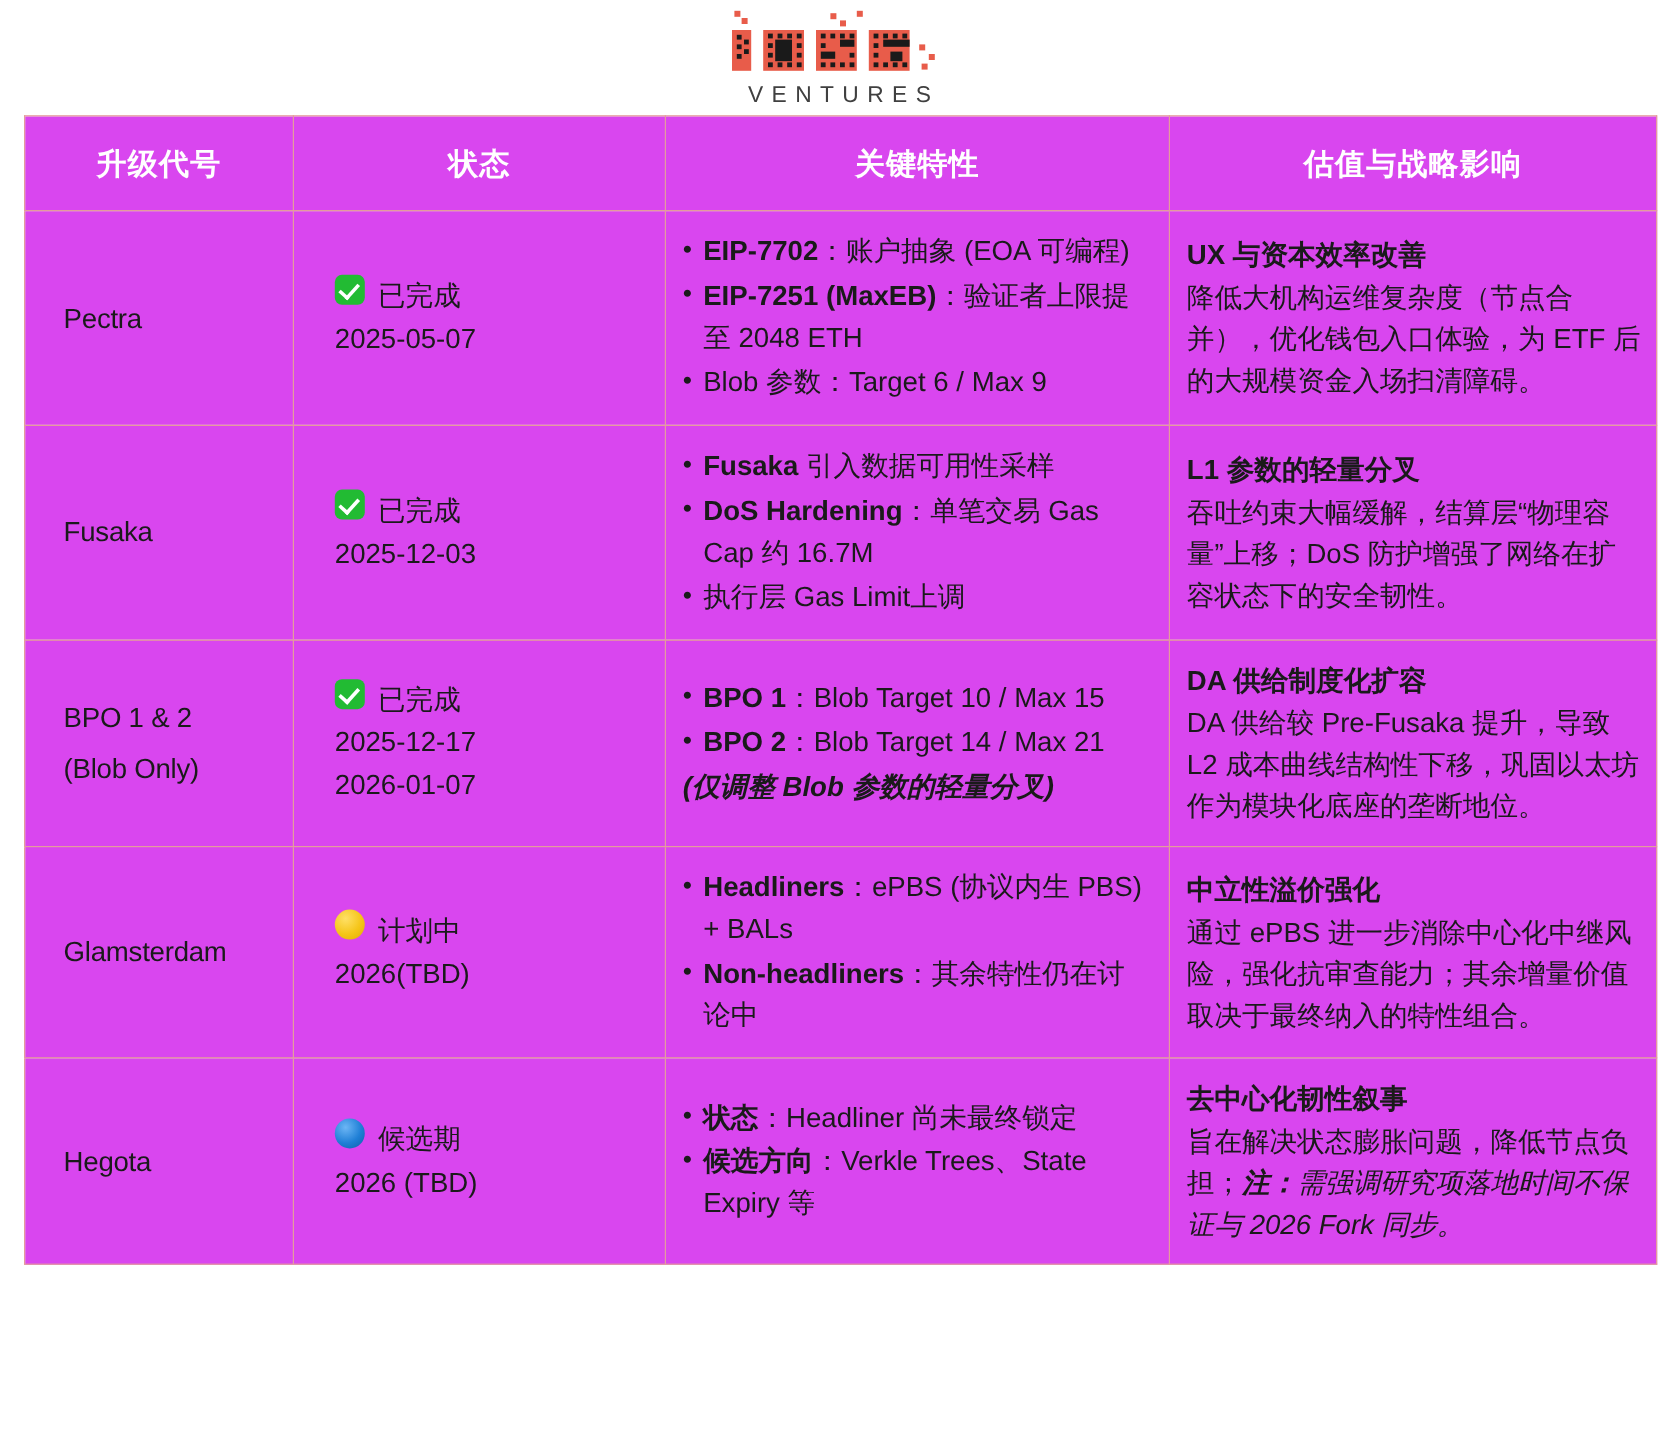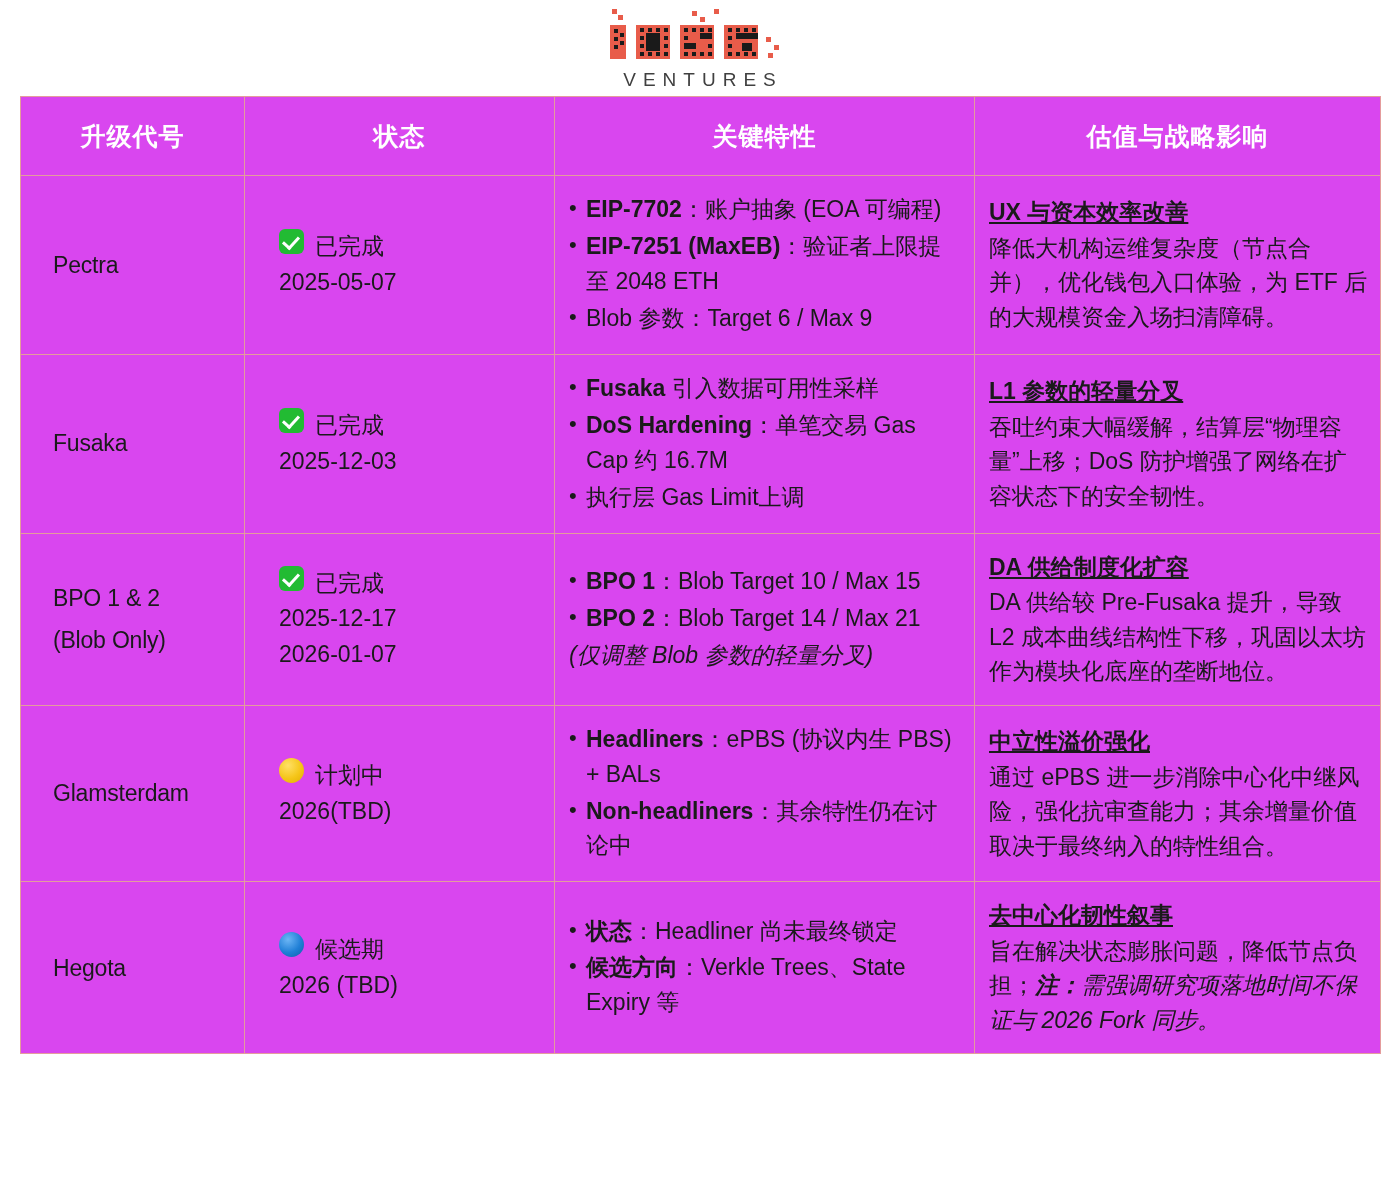--- a/index.html
+++ b/index.html
@@ -140,30 +140,29 @@
     content: "•";
     position: absolute;
     left: 0;
     top: -1px;
     font-size: 22px;
     line-height: inherit;
   }
   ul.feat > li.noteline {
     padding-left: 0;
     font-style: italic;
-    font-weight: 400;
+    font-weight: 700;
   }
   ul.feat > li.noteline::before { content: ""; }
   .b { font-weight: 700; }
 
   .impact-title {
     font-weight: 700;
     display: block;
     margin-bottom: 1px;
-    text-decoration: underline;
   }
   .impact-body { display: block; }
   .em-it { font-style: italic; }
   .em-bit { font-style: italic; font-weight: 700; }
 </style>
 </head>
 <body>
 
 <div class="logo-wrap">
   <div class="logo-mark">

